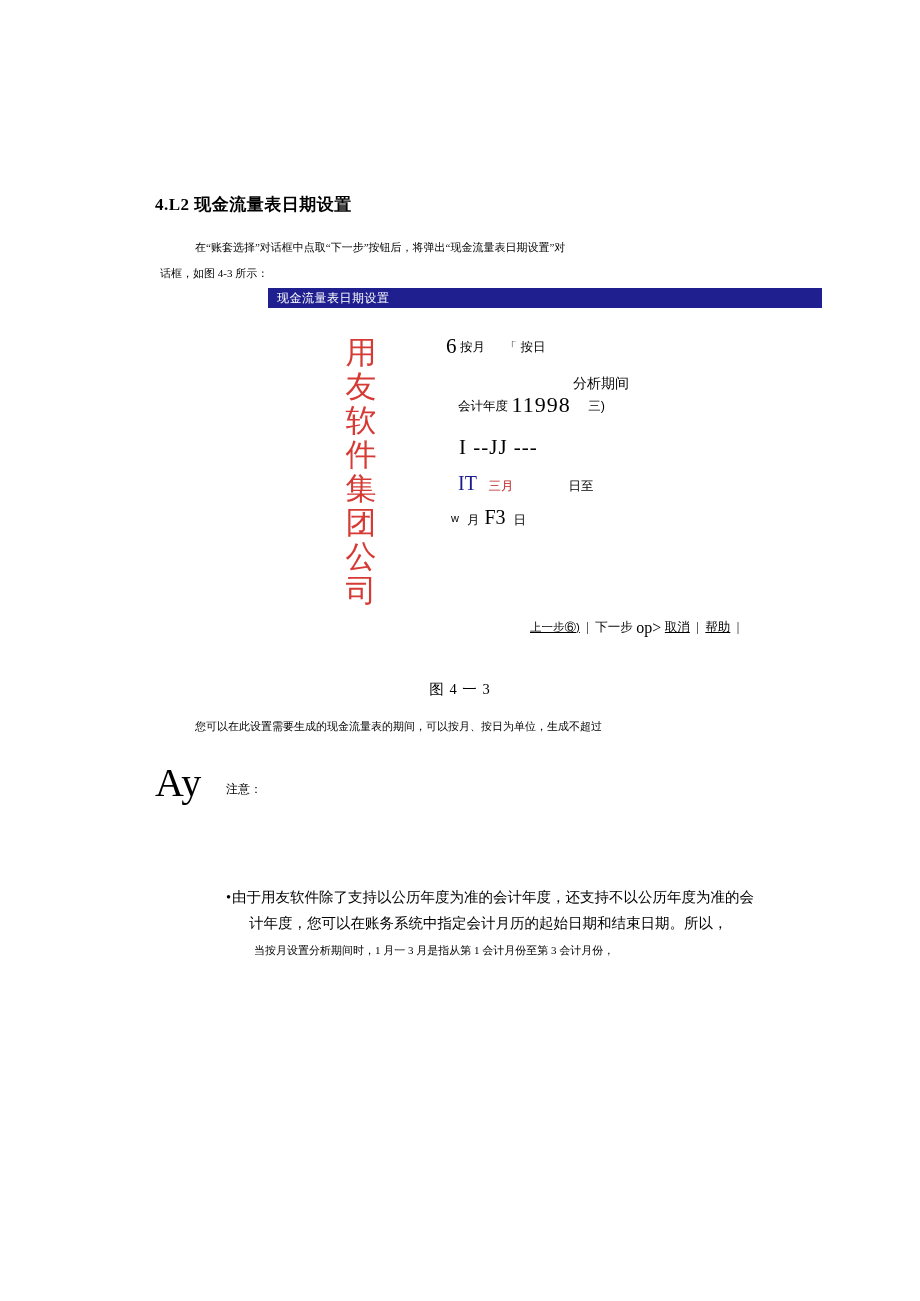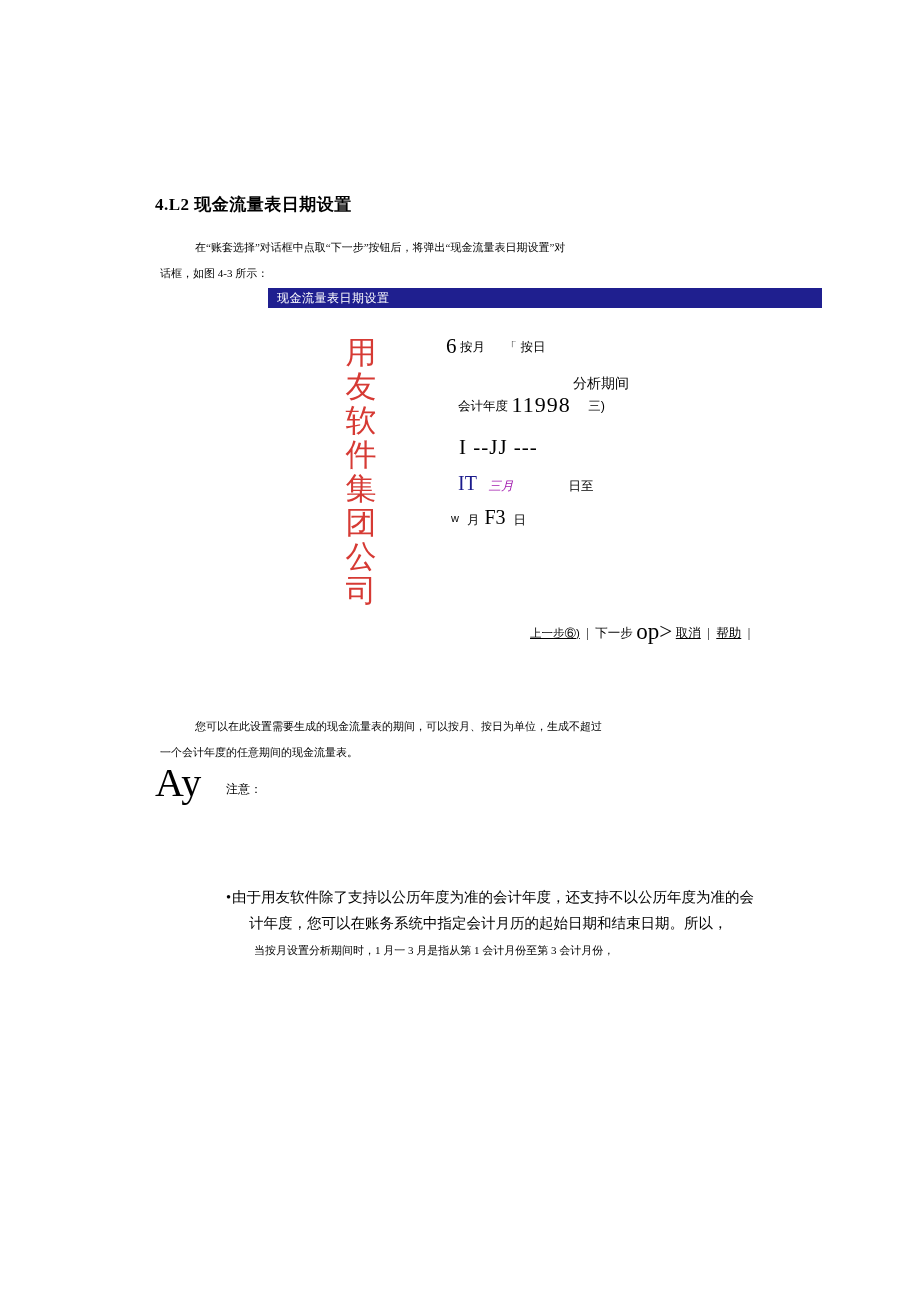--- a/index.html
+++ b/index.html
@@ -132,23 +132,22 @@
     left: 190px;
     top: 184px;
     font-family: "Liberation Serif", serif;
     font-size: 20px;
     color: #1b1b8c;
     white-space: nowrap;
   }
   .row-month .sm {
     font-family: "Liberation Sans", sans-serif;
     font-size: 12.5px;
-    color: #a21caf;
+    color: #b91c1c;
     margin-left: 7px;
-    font-style: italic;
   }
   .row-month .to {
     font-family: "Liberation Sans", sans-serif;
     font-size: 12.5px;
     color: #000000;
     margin-left: 50px;
   }
   .row-day {
     position: absolute;
     left: 183px;
@@ -173,21 +172,21 @@
     top: 331px;
     font-family: "Liberation Sans", sans-serif;
     font-size: 12.5px;
     white-space: nowrap;
   }
   .btn-row .b1 { font-size: 11.5px; text-decoration: underline; }
   .btn-row .bar { margin: 0 3px; font-family: "Liberation Serif", serif; }
   .btn-row .b2 { font-size: 12.5px; }
   .btn-row .op {
     font-family: "Liberation Serif", serif;
-    font-size: 23px;
+    font-size: 16px;
     vertical-align: -2px;
   }
   .btn-row .b3 { text-decoration: underline; font-size: 12.5px; }
   .btn-row .b4 { text-decoration: underline; font-size: 12.5px; }
 
   .fig-cap {
     position: absolute;
     left: 0;
     top: 680px;
     width: 920px;
@@ -305,24 +304,24 @@
       <span class="b2">下一步</span>
       <span class="op">op&gt;</span>
       <span class="b3">取消</span>
       <span class="bar">|</span>
       <span class="b4">帮助</span>
       <span class="bar">|</span>
     </div>
 
   </div>
 
+  <div class="fig-cap">图 4 一 3</div>
 
   <div class="para p-after">
     <span>您可以在此设置需要生成的现金流量表的期间，可以按月、按日为单位，生成不超过</span>
-    <span class="l2">一个会计年度的任意期间的现金流量表。</span>
   </div>
 
   <div class="note-mark">Ay</div>
   <div class="note-label">注意：</div>
 
 
   <div class="bullet">•</div>
   <div class="p-bullet">
     <span>由于用友软件除了支持以公历年度为准的会计年度，还支持不以公历年度为准的会</span>
     <span class="l2">计年度，您可以在账务系统中指定会计月历的起始日期和结束日期。所以，</span>

